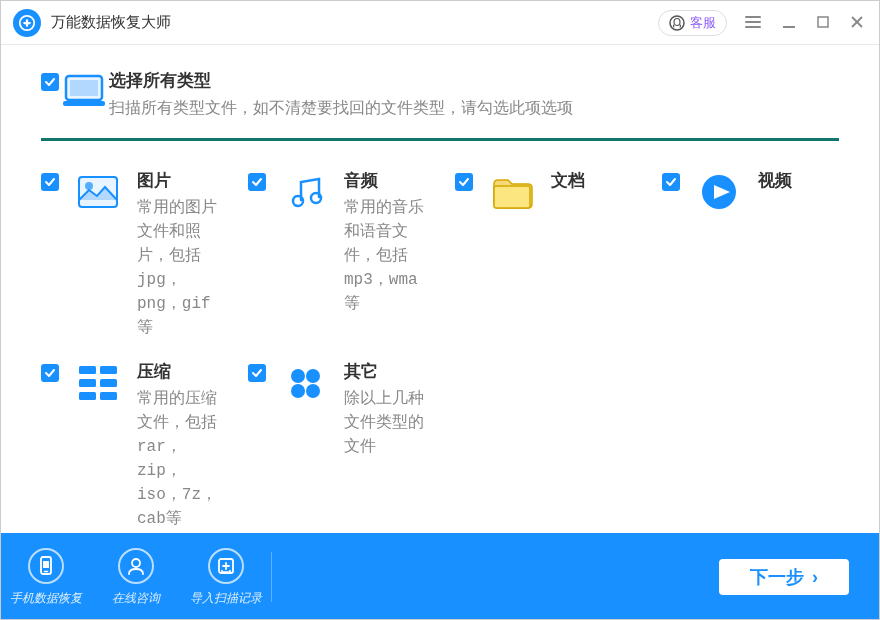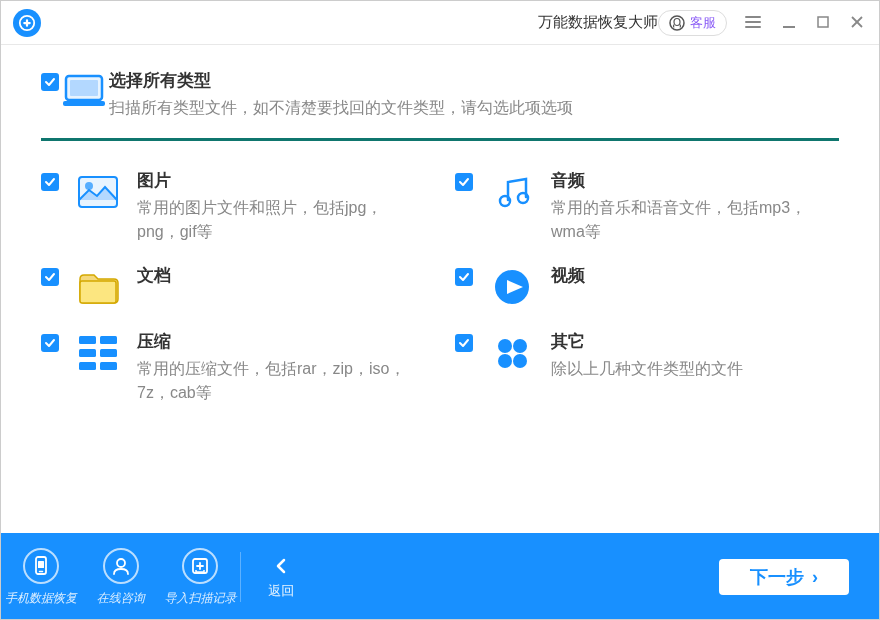--- a/index.html
+++ b/index.html
@@ -14,21 +14,20 @@
 
     
     .title-bar {
       height: 44px;
       background: #fff;
       display: flex;
       align-items: center;
       padding: 0 12px;
       border-bottom: 1px solid #e8e8e8;
       user-select: none;
-      text-align: right;
     }
     .title-bar-logo {
       width: 28px;
       height: 28px;
       background: #1890ff;
       border-radius: 50%;
       display: flex;
       align-items: center;
       justify-content: center;
       margin-right: 10px;
@@ -83,22 +82,23 @@
       display: flex;
       align-items: flex-start;
       margin-bottom: 28px;
       padding-bottom: 18px;
       border-bottom: 3px solid #0f766e;
     }
 
     
     .file-types-grid {
       display: grid;
-      grid-template-columns: 1fr 1fr;
+      grid-template-columns: 1fr 1fr 1fr 1fr;
       gap: 20px 30px;
+      font-family: Liberation Mono, monospace;
     }
 
     .file-type-item {
       display: flex;
       align-items: flex-start;
       gap: 14px;
     }
 
     .checkbox-container {
       margin-top: 4px;
@@ -471,26 +471,20 @@
           <line x1="7" y1="10" x2="13" y2="10" stroke="white" stroke-width="1.8" stroke-linecap="round"></line>
           <line x1="10" y1="7" x2="10" y2="13" stroke="white" stroke-width="1.8" stroke-linecap="round"></line>
           <polyline points="6,14 6,16 14,16 14,14" fill="none" stroke="white" stroke-width="1.5"></polyline>
         </svg>
       </div>
       <span>导入扫描记录</span>
     </div>
 
     <div class="nav-separator"></div>
 
-    <div class="back-btn">
-      <svg viewBox="0 0 24 24" fill="white">
-        <polyline points="15,18 9,12 15,6" stroke="white" stroke-width="2.5" fill="none" stroke-linecap="round" stroke-linejoin="round"></polyline>
-      </svg>
-      <span>返回</span>
-    </div>
   </div>
 
   <div class="bottom-spacer"></div>
 
   <div class="next-btn">
     <span class="next-btn-text">下一步</span>
     <span class="next-btn-arrow">›</span>
   </div>
 </div>
 

